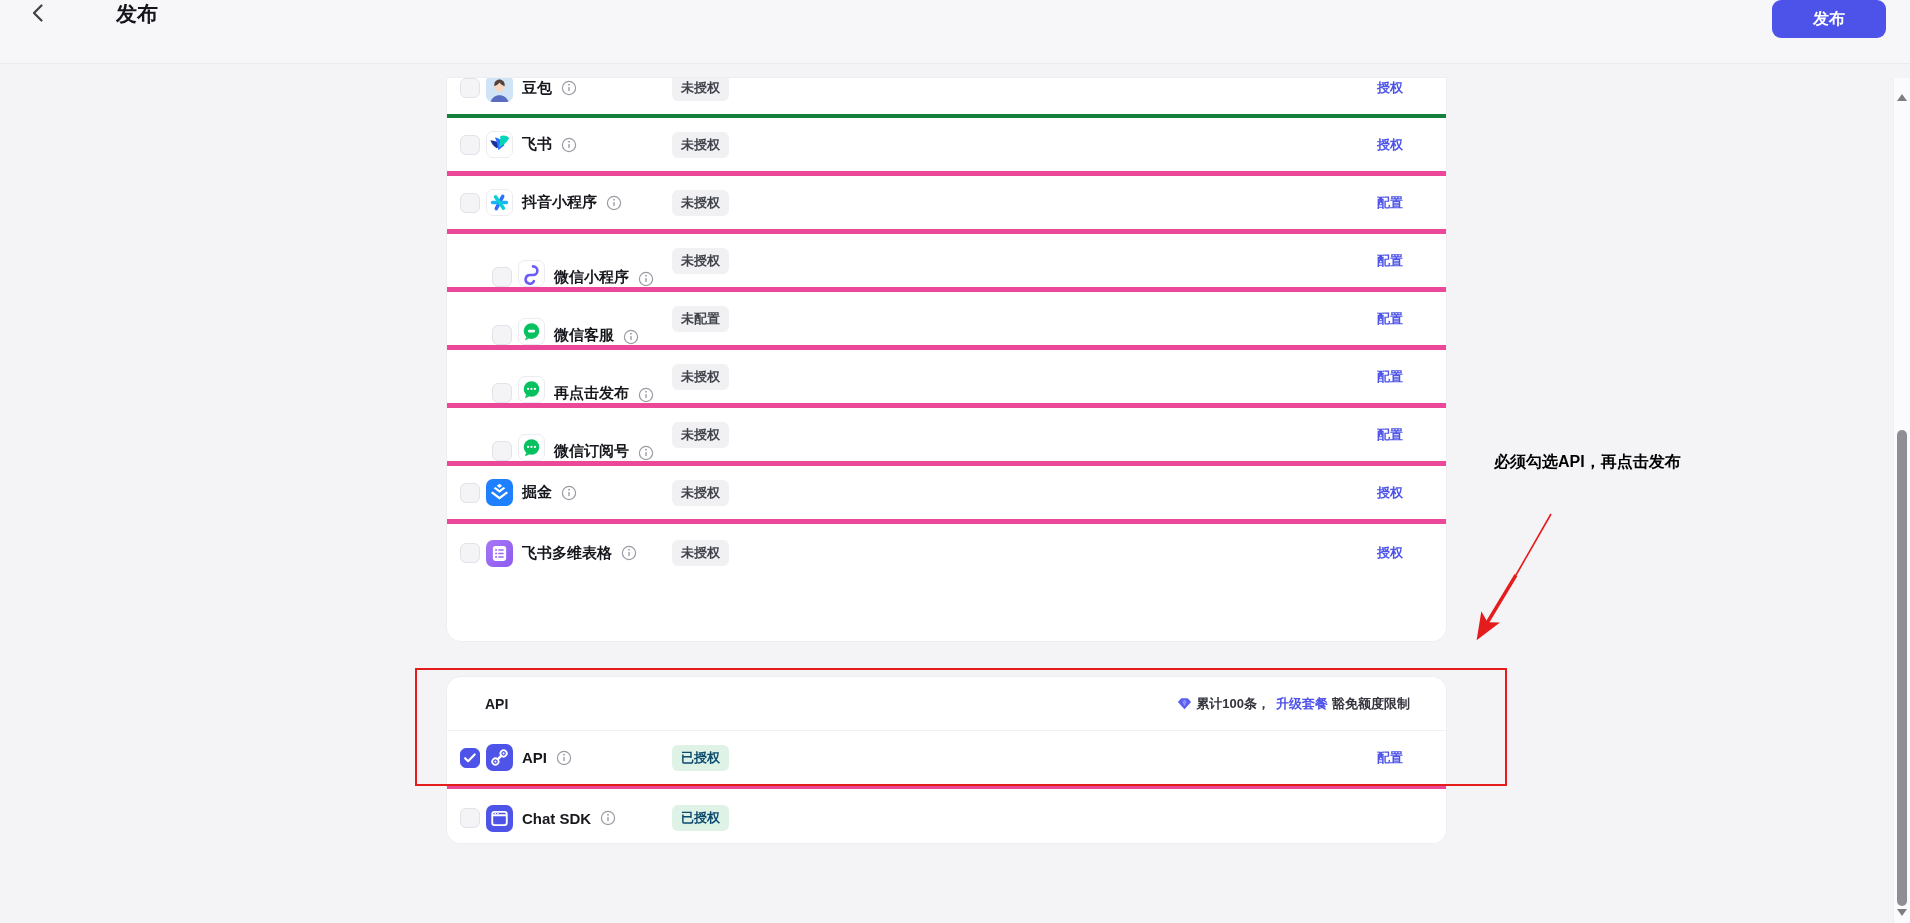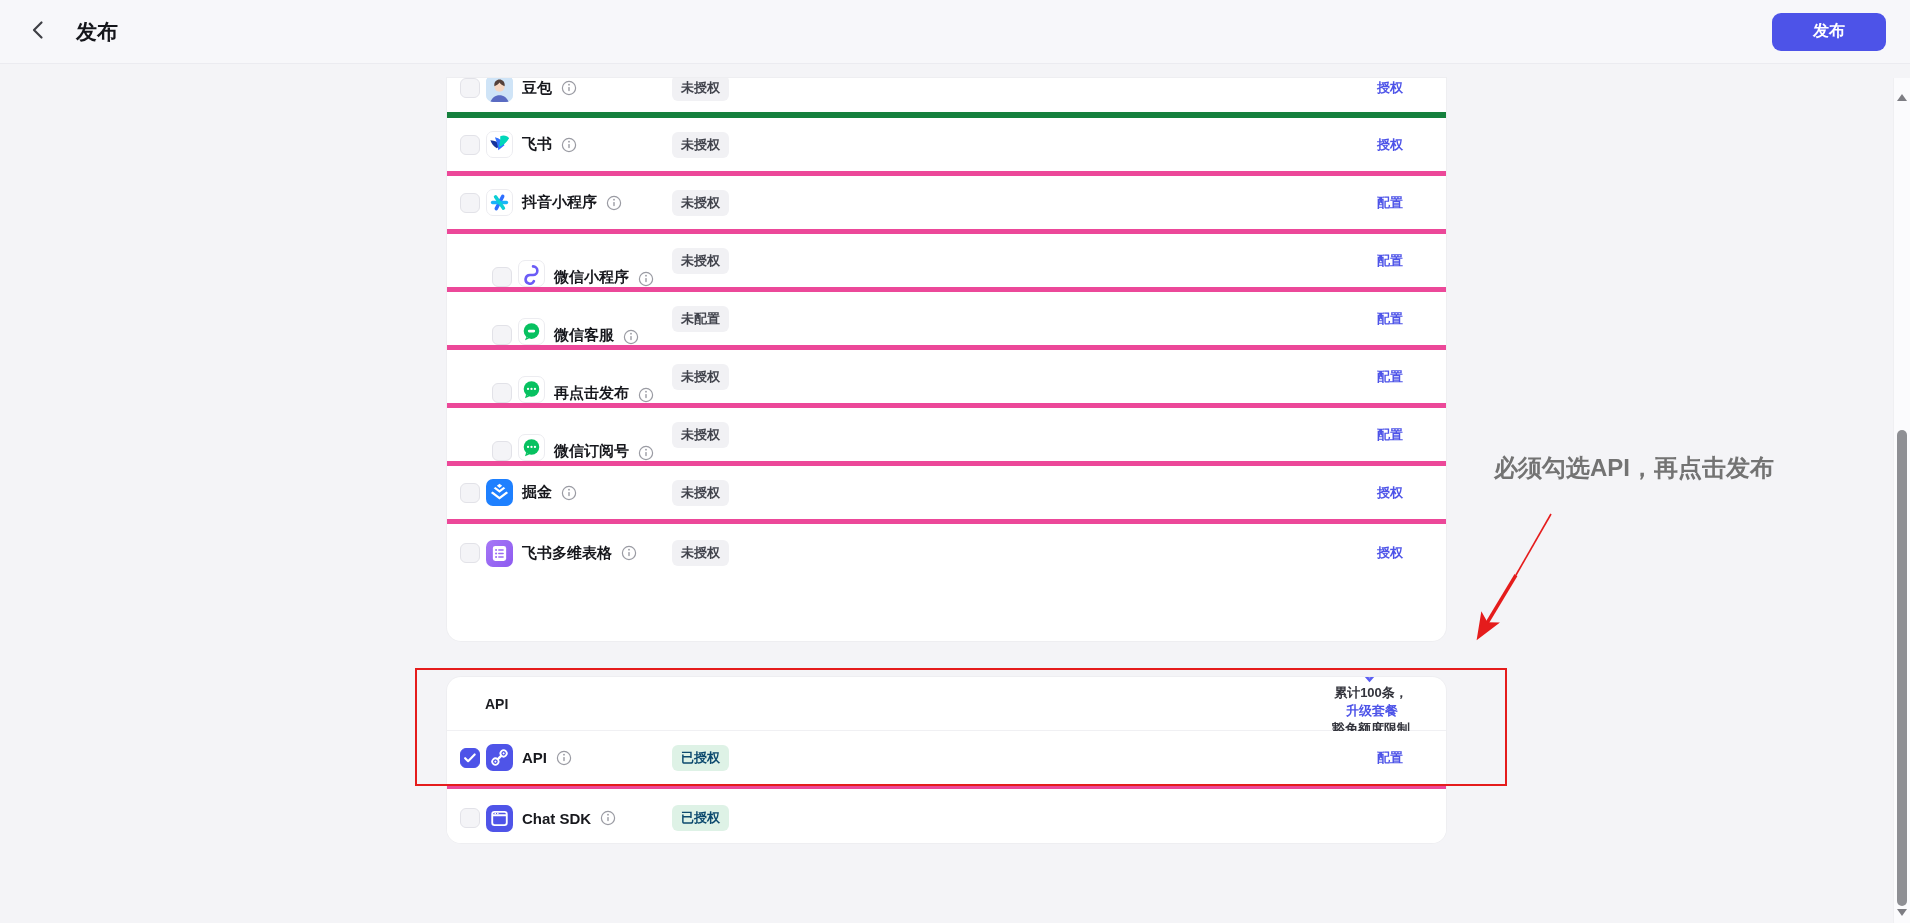--- a/index.html
+++ b/index.html
@@ -1,36 +1,36 @@
 <!DOCTYPE html>
 <html><head>
 <meta charset="utf-8">
 <style>
   * { margin:0; padding:0; box-sizing:border-box; }
   html,body { width:1910px; height:923px; overflow:hidden;
     font-family:"Liberation Sans","DejaVu Sans",sans-serif; background:#f4f4f7; }
 
   
   .topbar { position:fixed; left:0; top:0; width:1910px; height:64px; background:#f7f7fa;
-    border-bottom:1px solid #ebebf0; display:flex; align-items:center; z-index:20; }
+    border-bottom:1px solid #ebebf0; display:flex; align-items:flex-start; z-index:20;gap:40px; }
   .back-btn { width:30px; height:30px; margin-left:24px; display:flex; align-items:center;
     justify-content:center; cursor:pointer; }
   .page-title { font-size:21px; font-weight:700; color:#15161b; margin-left:22px; }
   .publish-btn { margin-left:auto; margin-right:24px; width:114px; height:38px; border:none;
     border-radius:9px; background:#4d53e8; color:#fff; font-size:16px; font-weight:700;
     font-family:inherit; cursor:pointer; }
 
   
   .content { position:absolute; left:0; top:78px; width:1893px; height:845px; background:#f4f4f7; }
   .card { position:absolute; left:447px; width:999px; background:#fff;
     box-shadow:0 0 0 1px rgba(0,0,0,0.025); }
   .channels-card { top:0; height:563px; border-radius:0 0 14px 14px; overflow:hidden; }
   .api-card { top:599px; height:166px; border-radius:14px; overflow:hidden; }
 
-  .partial-clip { height:40px; overflow:hidden; border-bottom:6px solid #15803d; }
+  .partial-clip { height:40px; overflow:hidden; border-bottom:4px solid #15803d; }
   .partial-clip .row { margin-top:-19px; border-bottom:none; }
 
   .row { position:relative; height:58px; display:flex; align-items:center;
     padding:0 43px 0 13px; border-bottom:5px solid #ec4899; background:#fff; }
   .row:last-child { border-bottom:none; }
   .row.lvl1 { padding-left:45px;align-items:flex-end; }
 
   .chk { width:20px; height:20px; border-radius:6px; background:#f4f4f7;
     border:1px solid #e2e2e8; margin-right:6px; flex:0 0 auto; cursor:pointer; }
   .chk.on { background:#4d53e8; border-color:#4d53e8; }
@@ -57,29 +57,29 @@
   .badge.ok { background:#def2e6; color:#0c4a6e; }
 
   .act { position:absolute; right:43px; top:50%; transform:translateY(-50%);
     font-size:13px; font-weight:600; color:#4d53e8; text-decoration:none; cursor:pointer; }
 
   
   .section-head { height:54px; display:flex; align-items:center;
     padding:0 36px 0 38px; border-bottom:1px solid #f0f0f3; }
   .section-title { font-size:14px; font-weight:700; color:#1b1c21; }
   .quota { margin-left:auto; display:flex; align-items:center; font-size:13px;
-    font-weight:600; color:#33343c; white-space:nowrap;flex-direction:column; }
+    font-weight:600; color:#33343c; white-space:nowrap; }
   .quota .gem { width:15px; height:15px; margin-right:4px; }
   .quota a { color:#4d53e8; text-decoration:none; cursor:pointer; margin:0 4px 0 6px; }
 
   
   .red-rect { position:absolute; left:415px; top:590px; width:1092px; height:118px;
     border:2px solid #e51c1c; pointer-events:none; }
-  .red-note { position:absolute; left:1494px; top:374px; font-size:24px; font-weight:700;
-    color:#737373; white-space:nowrap; }
+  .red-note { position:absolute; left:1494px; top:374px; font-size:16px; font-weight:700;
+    color:#000000; white-space:nowrap; }
   .arrow-svg { position:absolute; left:0; top:0; width:1893px; height:845px;
     pointer-events:none; }
 
   
   .scrollbar { position:fixed; right:0; top:78px; width:17px; height:845px;
     background:#fbfbfd; border-left:1px solid #efeff2; z-index:15; }
   .sb-up, .sb-down { position:absolute; left:50%; transform:translateX(-50%);
     width:0; height:0; border-left:5px solid transparent; border-right:5px solid transparent;
     cursor:pointer; }
   .sb-up { top:16px; border-bottom:7px solid #7d7d83; }

